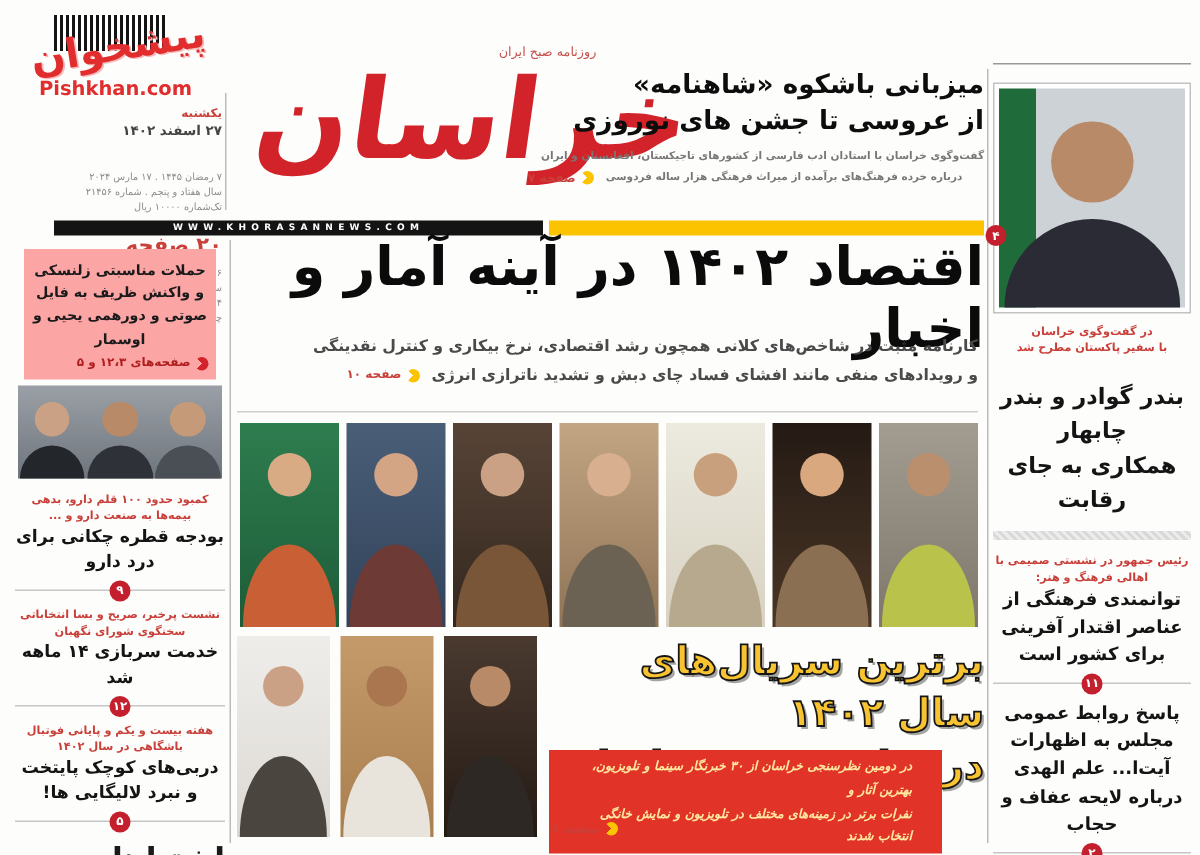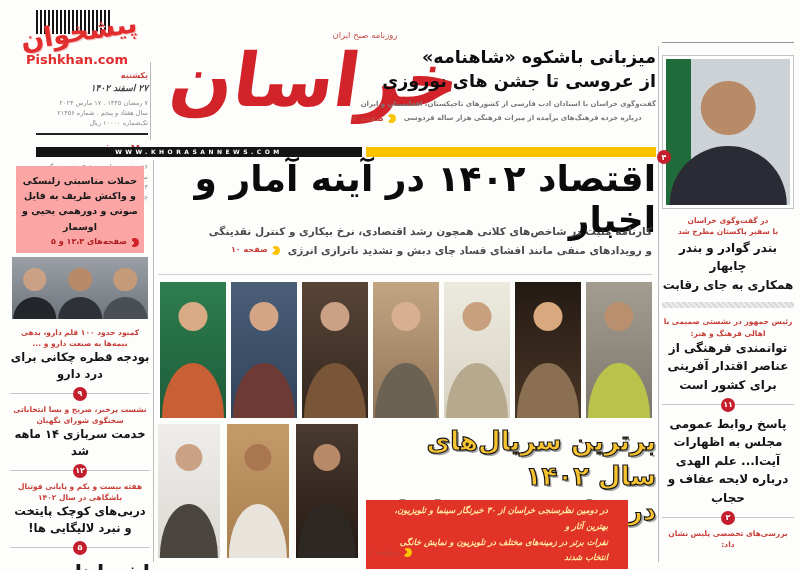--- a/index.html
+++ b/index.html
@@ -8,21 +8,21 @@
   .abs{position:absolute;}
   .rtl{direction:rtl;}
   
   .barcode{left:36px;top:10px;width:74px;height:24px;
     background:repeating-linear-gradient(90deg,#141414 0 2px,#fff 2px 4px);}
   .pk-logo{left:20px;top:16px;font-size:27px;font-weight:bold;color:#e12d2d;
     transform:rotate(-9deg);text-shadow:1px 1px 0 #f7baba;}
   .pk-url{left:26px;top:52px;font-size:13px;font-weight:bold;color:#e12d2d;}
   .dateblock{left:36px;top:70px;width:112px;font-size:6.5px;color:#8a8a8a;text-align:right;line-height:1.55;}
   .dateblock .wk{color:#c9403a;font-weight:bold;font-size:8px;}
-  .dateblock .dt{color:#444;font-weight:bold;font-size:9px;margin-bottom:2px;font-style:italic;}
+  .dateblock .dt{color:#444;font-weight:bold;font-size:9px;margin-bottom:17px;}
   .dateblock .pages{color:#c9403a;font-weight:bold;font-size:14px;margin:2px 0;}
   .dateblock hr{border:none;border-top:2px solid #222;margin:4px 0;}
   .vline{width:1px;background:#bbb;}
   .masthead{left:150px;top:26px;width:330px;height:118px;text-align:center;}
   .masthead .ttl{font-size:74px;line-height:108px;font-weight:bold;color:#d3232a;
     transform:skewX(-8deg);letter-spacing:-2px;}
   .tagline{left:300px;top:30px;width:130px;text-align:center;font-size:8.5px;color:#c4524e;}
   .urlbar{left:36px;top:147px;width:326px;height:10px;background:#141414;color:#fff;
     font-size:6px;letter-spacing:3.5px;text-align:center;line-height:10px;font-weight:bold;}
   .ybar{left:366px;top:147px;width:290px;height:10px;background:#fcc400;}
@@ -277,21 +277,21 @@
       <div class="photo amb">
           <span class="head"></span>
           <span class="torso"></span>
         </div>
       <span class="badge">۴</span>
     </div>
     <div class="kicker" style="margin-top:6px;">
       <div>در گفت‌وگوی خراسان</div>
       <div>با سفیر پاکستان مطرح شد</div>
     </div>
-    <div class="rc-title" style="font-size:12px;margin-top:1px;">
+    <div class="rc-title" style="font-size:15px;margin-top:15px;">
       <div>بندر گوادر و بندر چابهار</div>
       <div>همکاری به جای رقابت</div>
     </div>
 
     <div class="hatch thinhatch"></div>
 
     <div class="kicker">رئیس جمهور در نشستی صمیمی با اهالی فرهنگ و هنر:</div>
     <div class="rc-title">توانمندی فرهنگی از عناصر اقتدار آفرینی برای کشور است</div>
     <div class="sep">
         <span class="badge">۱۱</span>

